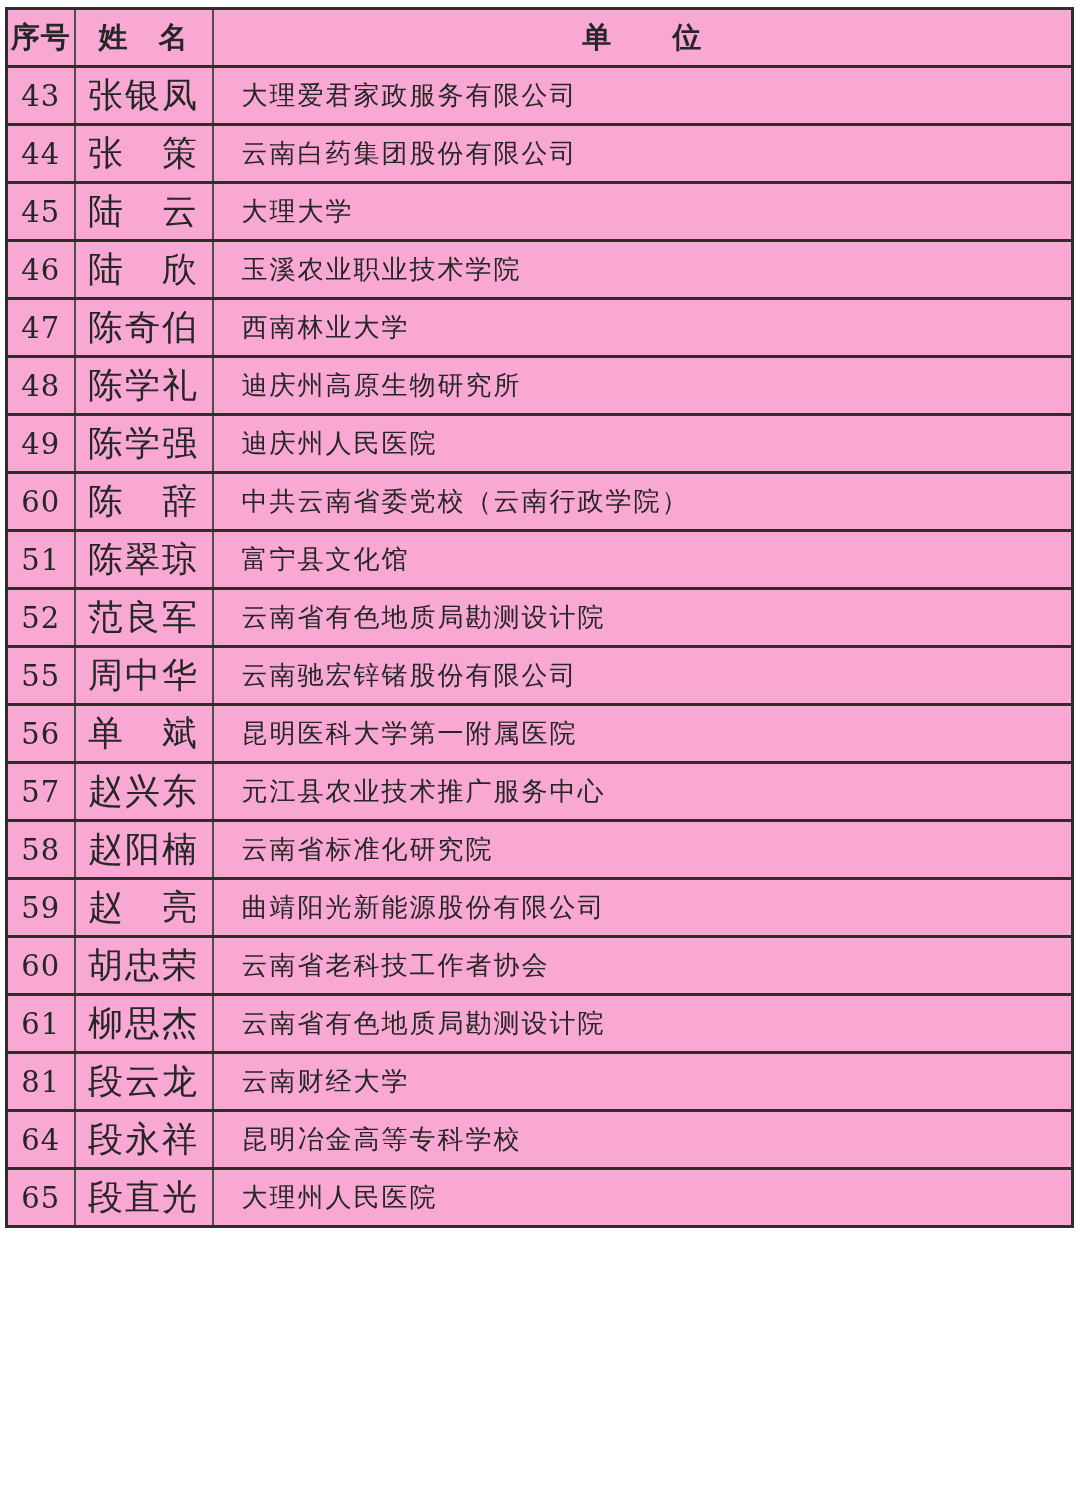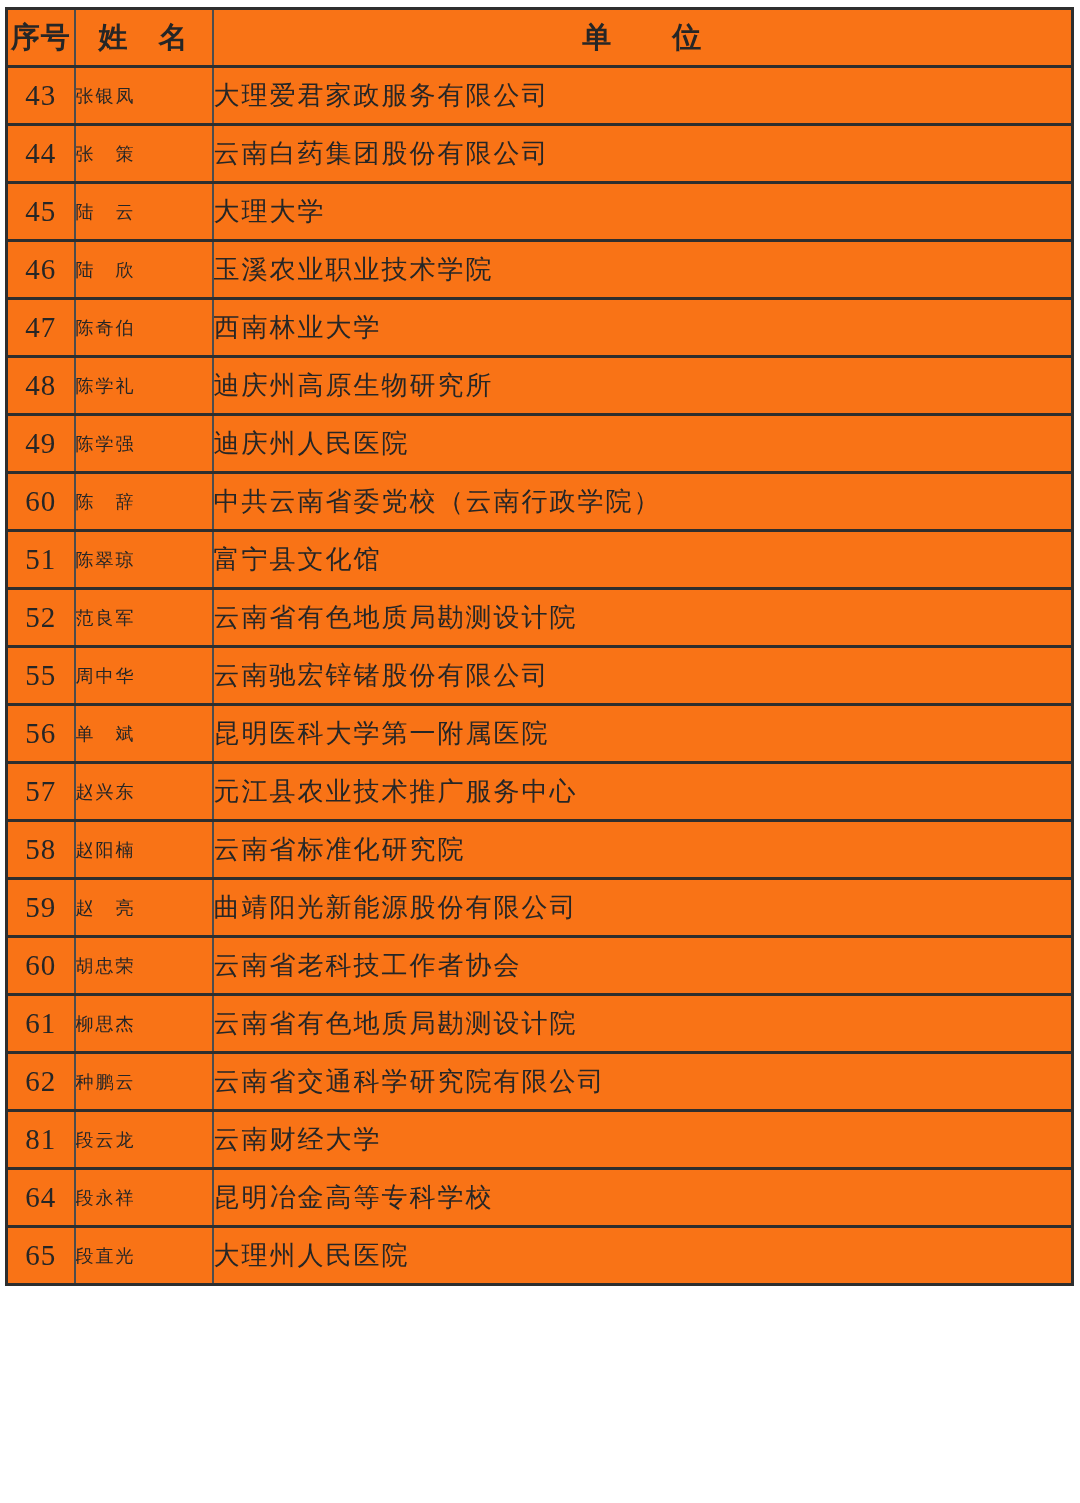--- a/index.html
+++ b/index.html
@@ -14,63 +14,63 @@
     font-family: "DejaVu Serif", "Liberation Serif", serif;
     color: #262626;
   }
   .doc-table {
     position: absolute;
     left: 5px;
     top: 7px;
     width: 1069px;
     border-collapse: collapse;
     table-layout: fixed;
-    background: #f97316;
+    background: #f9a8d4;
   }
   .doc-table, .doc-table th, .doc-table td {
     border: 3px solid #2e2e2e;
   }
   .doc-table th, .doc-table td {
     border-left: 2px solid #4d4d4d;
     border-right: 2px solid #4d4d4d;
     padding: 0;
     vertical-align: middle;
     overflow: hidden;
     white-space: nowrap;
   }
   .doc-table th:first-child, .doc-table td:first-child { border-left: 3px solid #2e2e2e; }
   .doc-table th:last-child,  .doc-table td:last-child  { border-right: 3px solid #2e2e2e; margin-top: 8px; }
 
   col.col-no   { width: 68px; }
   col.col-name { width: 138px; }
 
   tr.header-row { height: 58px; }
-  tr.data-row   { height: 58px; font-family: Liberation Serif, serif; }
+  tr.data-row   { height: 58px; }
 
   th {
     font-family: "DejaVu Sans", "Liberation Sans", sans-serif;
     font-weight: bold;
     font-size: 29px;
     text-align: center;
     letter-spacing: 1px;
   }
   td.cell-no {
     font-size: 29px;
     text-align: center;
     letter-spacing: 1px;
   }
   td.cell-name {
-    font-size: 18px;
-    text-align: left;
+    font-size: 35px;
+    text-align: center;
     letter-spacing: 2px;
   }
   td.cell-unit {
     font-size: 26px;
     text-align: left;
-    padding-left: 0;
+    padding-left: 28px;
     letter-spacing: 2px;
   }
 </style>
 </head>
 <body>
 
 <table class="doc-table">
   <colgroup>
     <col class="col-no">
     <col class="col-name">
@@ -163,25 +163,20 @@
     <td class="cell-no">60</td>
     <td class="cell-name">胡忠荣</td>
     <td class="cell-unit">云南省老科技工作者协会</td>
   </tr>
       <tr class="data-row">
     <td class="cell-no">61</td>
     <td class="cell-name">柳思杰</td>
     <td class="cell-unit">云南省有色地质局勘测设计院</td>
   </tr>
       <tr class="data-row">
-    <td class="cell-no">62</td>
-    <td class="cell-name">种鹏云</td>
-    <td class="cell-unit">云南省交通科学研究院有限公司</td>
-  </tr>
-      <tr class="data-row">
     <td class="cell-no">81</td>
     <td class="cell-name">段云龙</td>
     <td class="cell-unit">云南财经大学</td>
   </tr>
       <tr class="data-row">
     <td class="cell-no">64</td>
     <td class="cell-name">段永祥</td>
     <td class="cell-unit">昆明冶金高等专科学校</td>
   </tr>
       <tr class="data-row">

